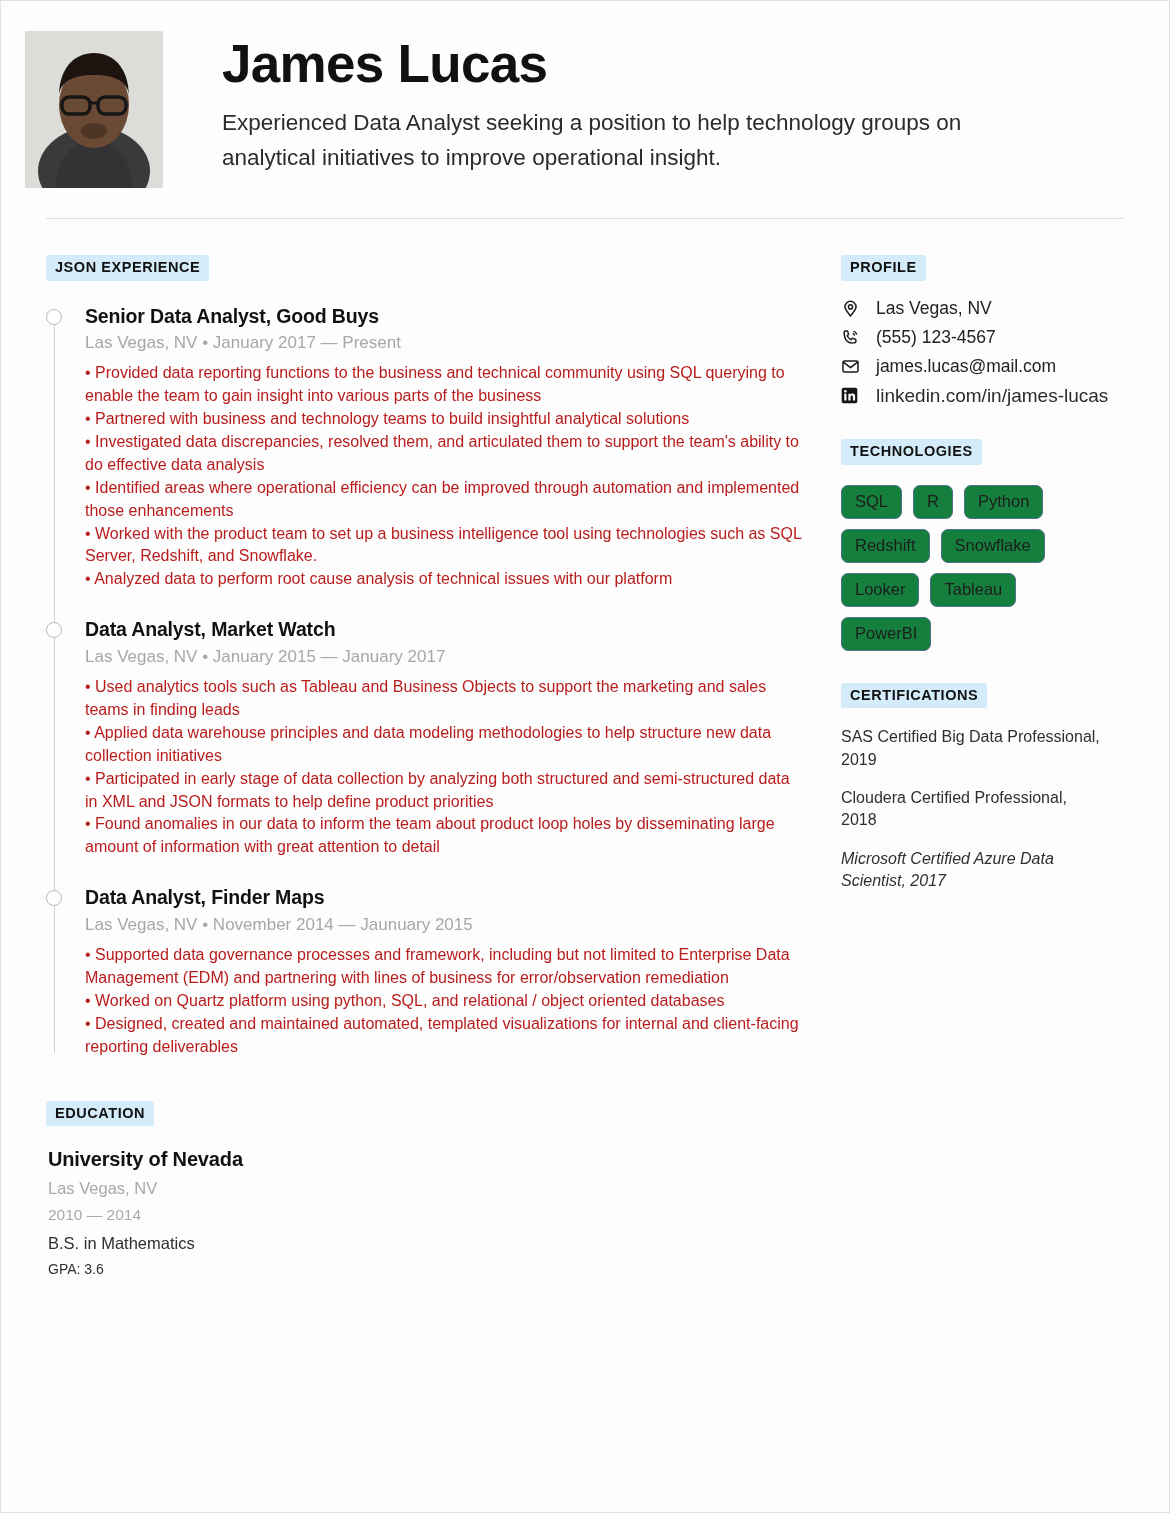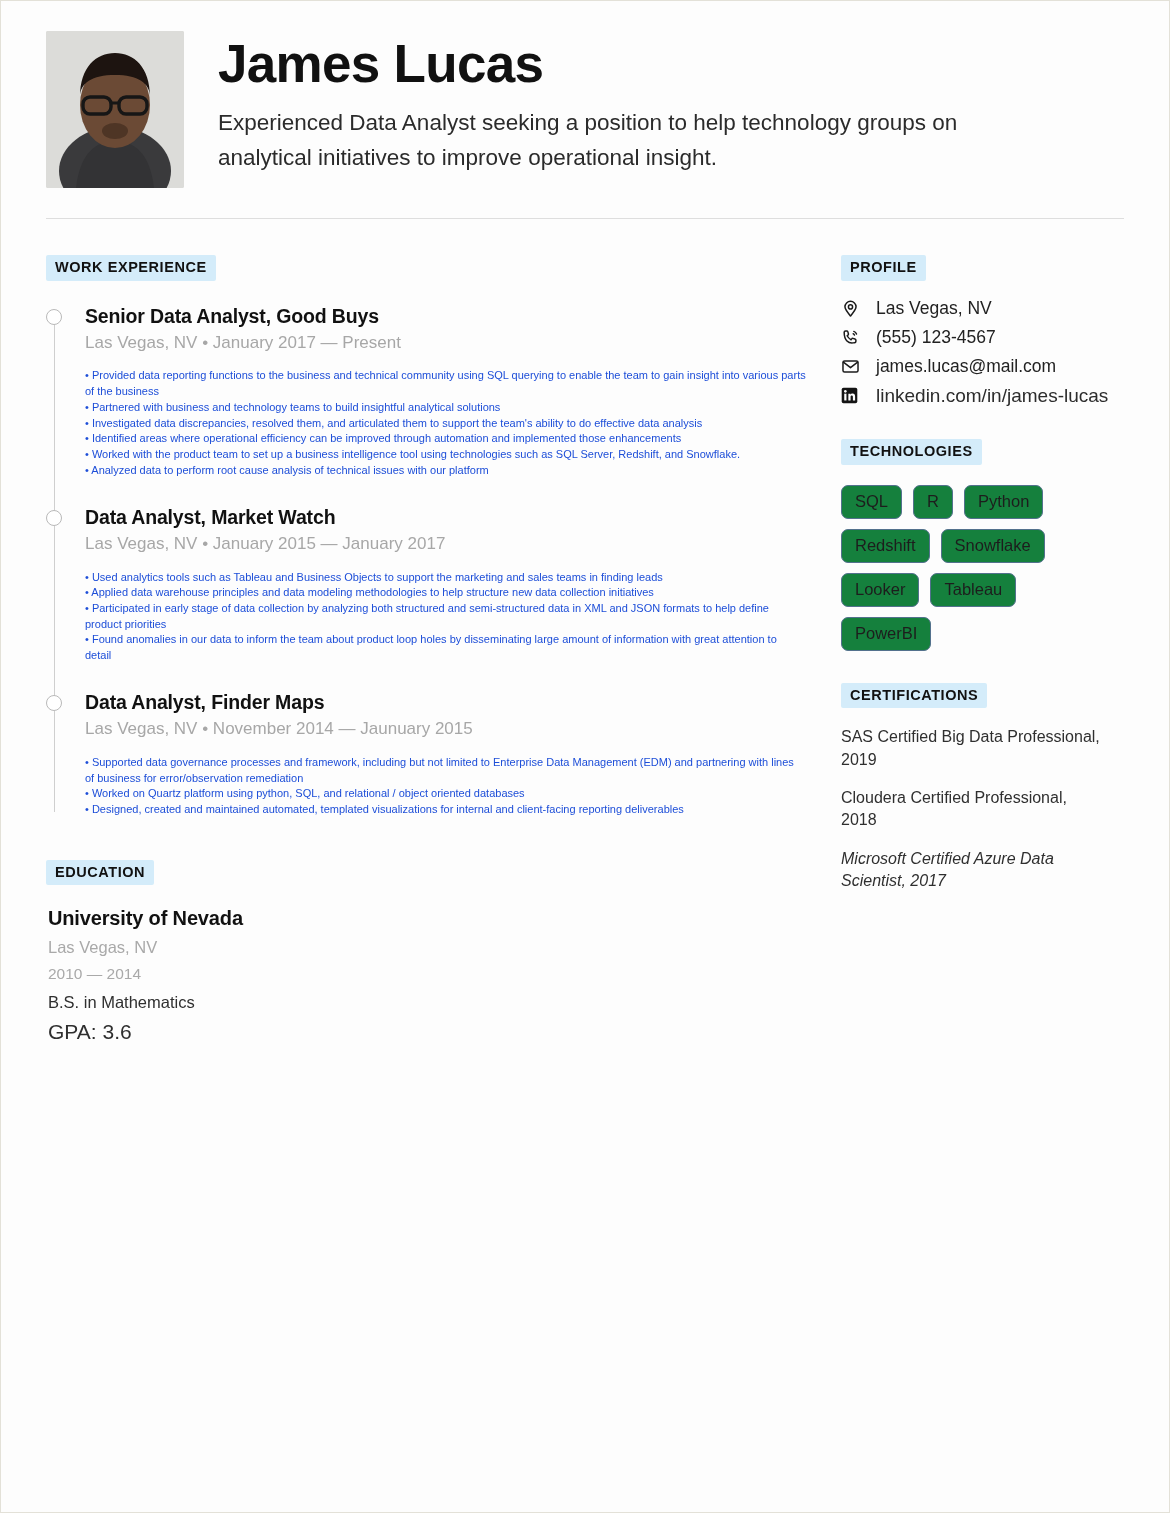--- a/index.html
+++ b/index.html
@@ -17,21 +17,22 @@
     height: 1513px;
     background: #fdfdfd;
     border: 1px solid #e3e1d8;
     overflow: hidden;
   }
 
   
   .header {
     display: flex;
     align-items: flex-start;
-    padding: 30px 45px 0 45px;
+    padding: 30px 45px 0 24px;
+    gap: 25px;
   }
 
   .photo {
     width: 138px;
     height: 157px;
     flex: 0 0 138px;
     border-radius: 2px;
     overflow: hidden;
     background: #d8d9d6;
     position: relative;
@@ -129,40 +130,40 @@
   }
 
   .job-meta {
     font-size: 17px;
     color: #a7a7a7;
     margin-top: 2px;
     line-height: 1.45;
   }
 
   .bullets {
-    margin-top: 13px;
-    font-size: 11px;
+    margin-top: 7px;
+    font-size: 16px;
     line-height: 1.43;
-    color: #1d4ed8;
+    color: #b91c1c;
   }
   .bullet { margin-bottom: 0; }
 
   
   .education { margin-top: 42px; }
   .edu-body { margin-top: 22px; padding-left: 2px; }
   .edu-school {
     font-size: 20px;
     font-weight: 700;
     color: #111111;
     letter-spacing: -0.15px;
   }
   .edu-loc { font-size: 16.5px; color: #a9a9a9; margin-top: 8px; }
   .edu-years { font-size: 15.5px; color: #a9a9a9; margin-top: 8px; }
   .edu-degree { font-size: 16.5px; color: #2f2f2f; margin-top: 10px; }
-  .edu-gpa { font-size: 21px; color: #2f2f2f; margin-top: 8px; }
+  .edu-gpa { font-size: 14px; color: #2f2f2f; margin-top: 8px; }
 
   
   .side-block { margin-bottom: 32px; }
   .side-block:last-child { margin-bottom: 0; }
 
   .contact-list { margin-top: 17px; }
   .contact-row {
     display: flex;
     align-items: center;
     margin-bottom: 8px;
@@ -238,21 +239,21 @@
       <div class="tagline">Experienced Data Analyst seeking a position to help technology groups on analytical initiatives to improve operational insight.</div>
     </div>
   </div>
 
   <div class="divider"></div>
 
   <div class="body">
 
     <div class="col-main">
 
-      <span class="chip">WORK EXPERIENCE</span>
+      <span class="chip">JSON EXPERIENCE</span>
 
       <div class="timeline">
 
         <div class="job">
           <span class="job-dot"></span>
           <div class="job-title">Senior Data Analyst, Good Buys</div>
           <div class="job-meta">Las Vegas, NV • January 2017 — Present</div>
           <div class="bullets">
             <div class="bullet">• Provided data reporting functions to the business and technical community using SQL querying to enable the team to gain insight into various parts of the business</div>
             <div class="bullet">• Partnered with business and technology teams to build insightful analytical solutions</div>

